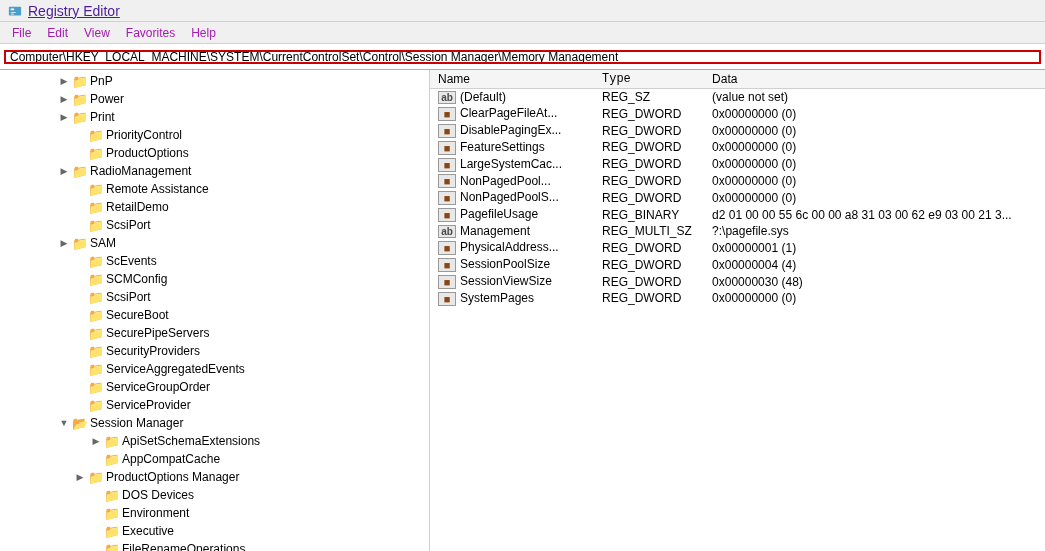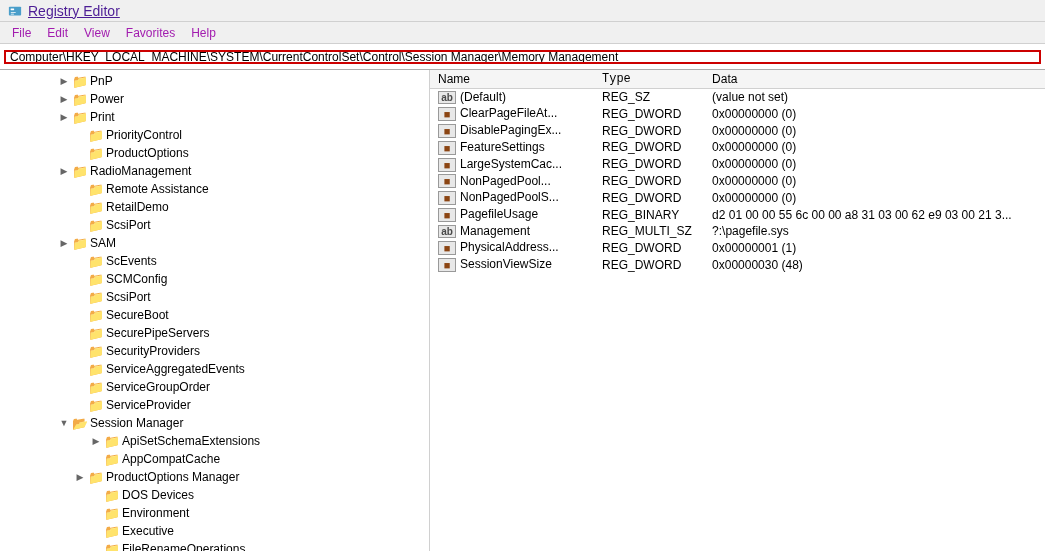--- a/index.html
+++ b/index.html
@@ -395,21 +395,31 @@
             <td><span style="display: inline-block; margin-right: 4px; font-size: 10px; font-weight: bold; color: rgb(74, 74, 74); background: rgb(232, 232, 232); border: 1px solid rgb(153, 153, 153); padding: 0px 2px; vertical-align: middle; min-width: 18px; text-align: center;">ab</span><span>Management</span></td>
             <td>REG_MULTI_SZ</td>
             <td>?:\pagefile.sys</td>
           </tr>
           <tr>
             <td><span style="display: inline-block; margin-right: 4px; font-size: 11px; font-weight: bold; color: rgb(139, 69, 19); background: rgb(232, 232, 232); border: 1px solid rgb(153, 153, 153); padding: 0px 2px; vertical-align: middle; min-width: 18px; text-align: center;">■</span><span>PhysicalAddress...</span></td>
             <td>REG_DWORD</td>
             <td>0x00000001 (1)</td>
           </tr>
           <tr>
+            <td><span style="display: inline-block; margin-right: 4px; font-size: 11px; font-weight: bold; color: rgb(139, 69, 19); background: rgb(232, 232, 232); border: 1px solid rgb(153, 153, 153); padding: 0px 2px; vertical-align: middle; min-width: 18px; text-align: center;">■</span><span>SessionPoolSize</span></td>
+            <td>REG_DWORD</td>
+            <td>0x00000004 (4)</td>
+          </tr>
+          <tr>
             <td><span style="display: inline-block; margin-right: 4px; font-size: 11px; font-weight: bold; color: rgb(139, 69, 19); background: rgb(232, 232, 232); border: 1px solid rgb(153, 153, 153); padding: 0px 2px; vertical-align: middle; min-width: 18px; text-align: center;">■</span><span>SessionViewSize</span></td>
             <td>REG_DWORD</td>
             <td>0x00000030 (48)</td>
+          </tr>
+          <tr>
+            <td><span style="display: inline-block; margin-right: 4px; font-size: 11px; font-weight: bold; color: rgb(139, 69, 19); background: rgb(232, 232, 232); border: 1px solid rgb(153, 153, 153); padding: 0px 2px; vertical-align: middle; min-width: 18px; text-align: center;">■</span><span>SystemPages</span></td>
+            <td>REG_DWORD</td>
+            <td>0x00000000 (0)</td>
           </tr>
         </tbody>
     </table>
   </div>
 
 </div>
 
 </body></html>

